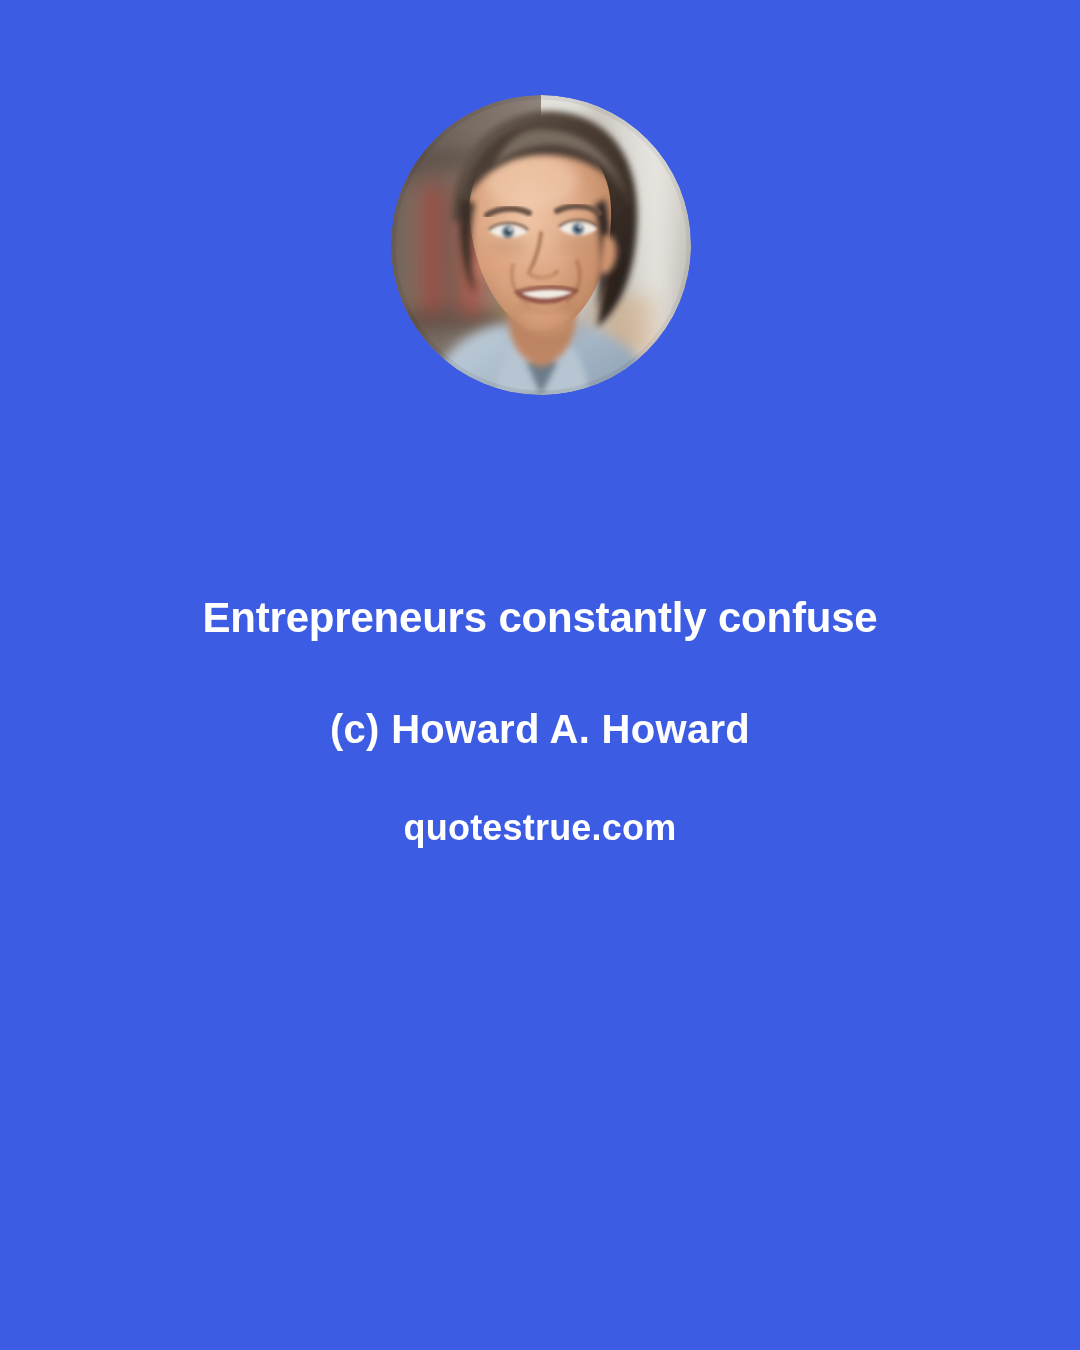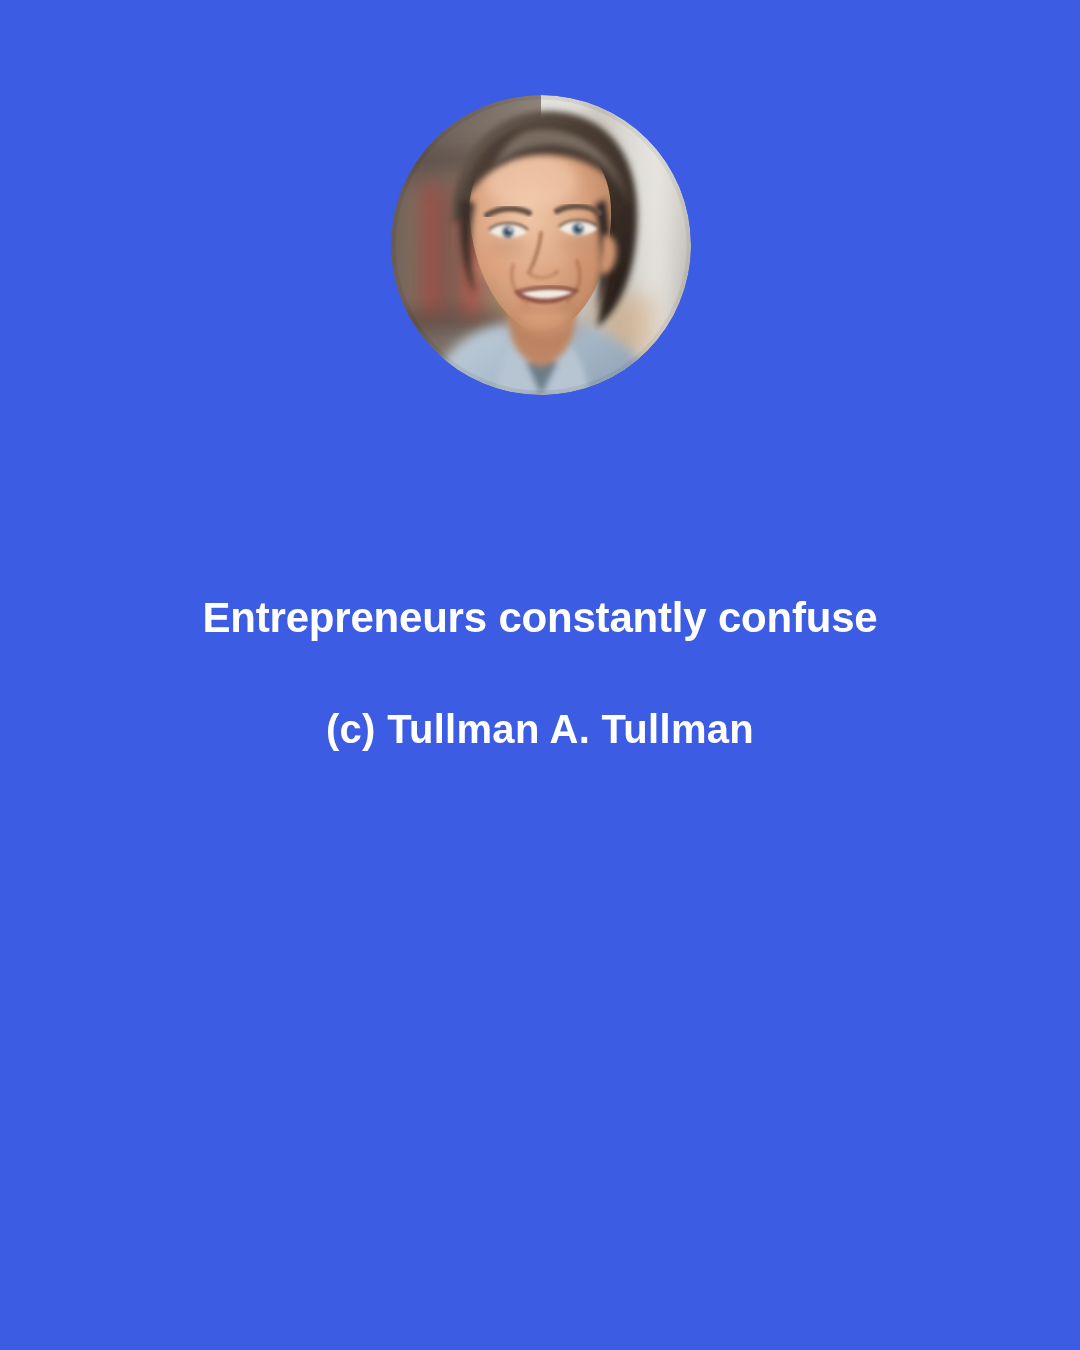--- a/index.html
+++ b/index.html
@@ -222,16 +222,17 @@
 
         <path d="M212 140 C 224 138, 228 152, 224 166 C 220 178, 212 182, 208 176 Z" fill="#cf9471" filter="url(#soft3)"></path>
 
         <circle cx="150" cy="150" r="148" fill="none" stroke="#000000" stroke-width="5" opacity="0.06"></circle>
       </g>
     </svg>
   </div>
 
   <div id="quote-block">
     <span class="quote-line">Entrepreneurs constantly confuse</span>
-    <span id="attribution">(c) Tullman A. Tullman</span>
+    <span id="attribution">(c) Howard A. Howard</span>
+    <span id="site-name">quotestrue.com</span>
   </div>
 
 </div>
 
 </body></html>

